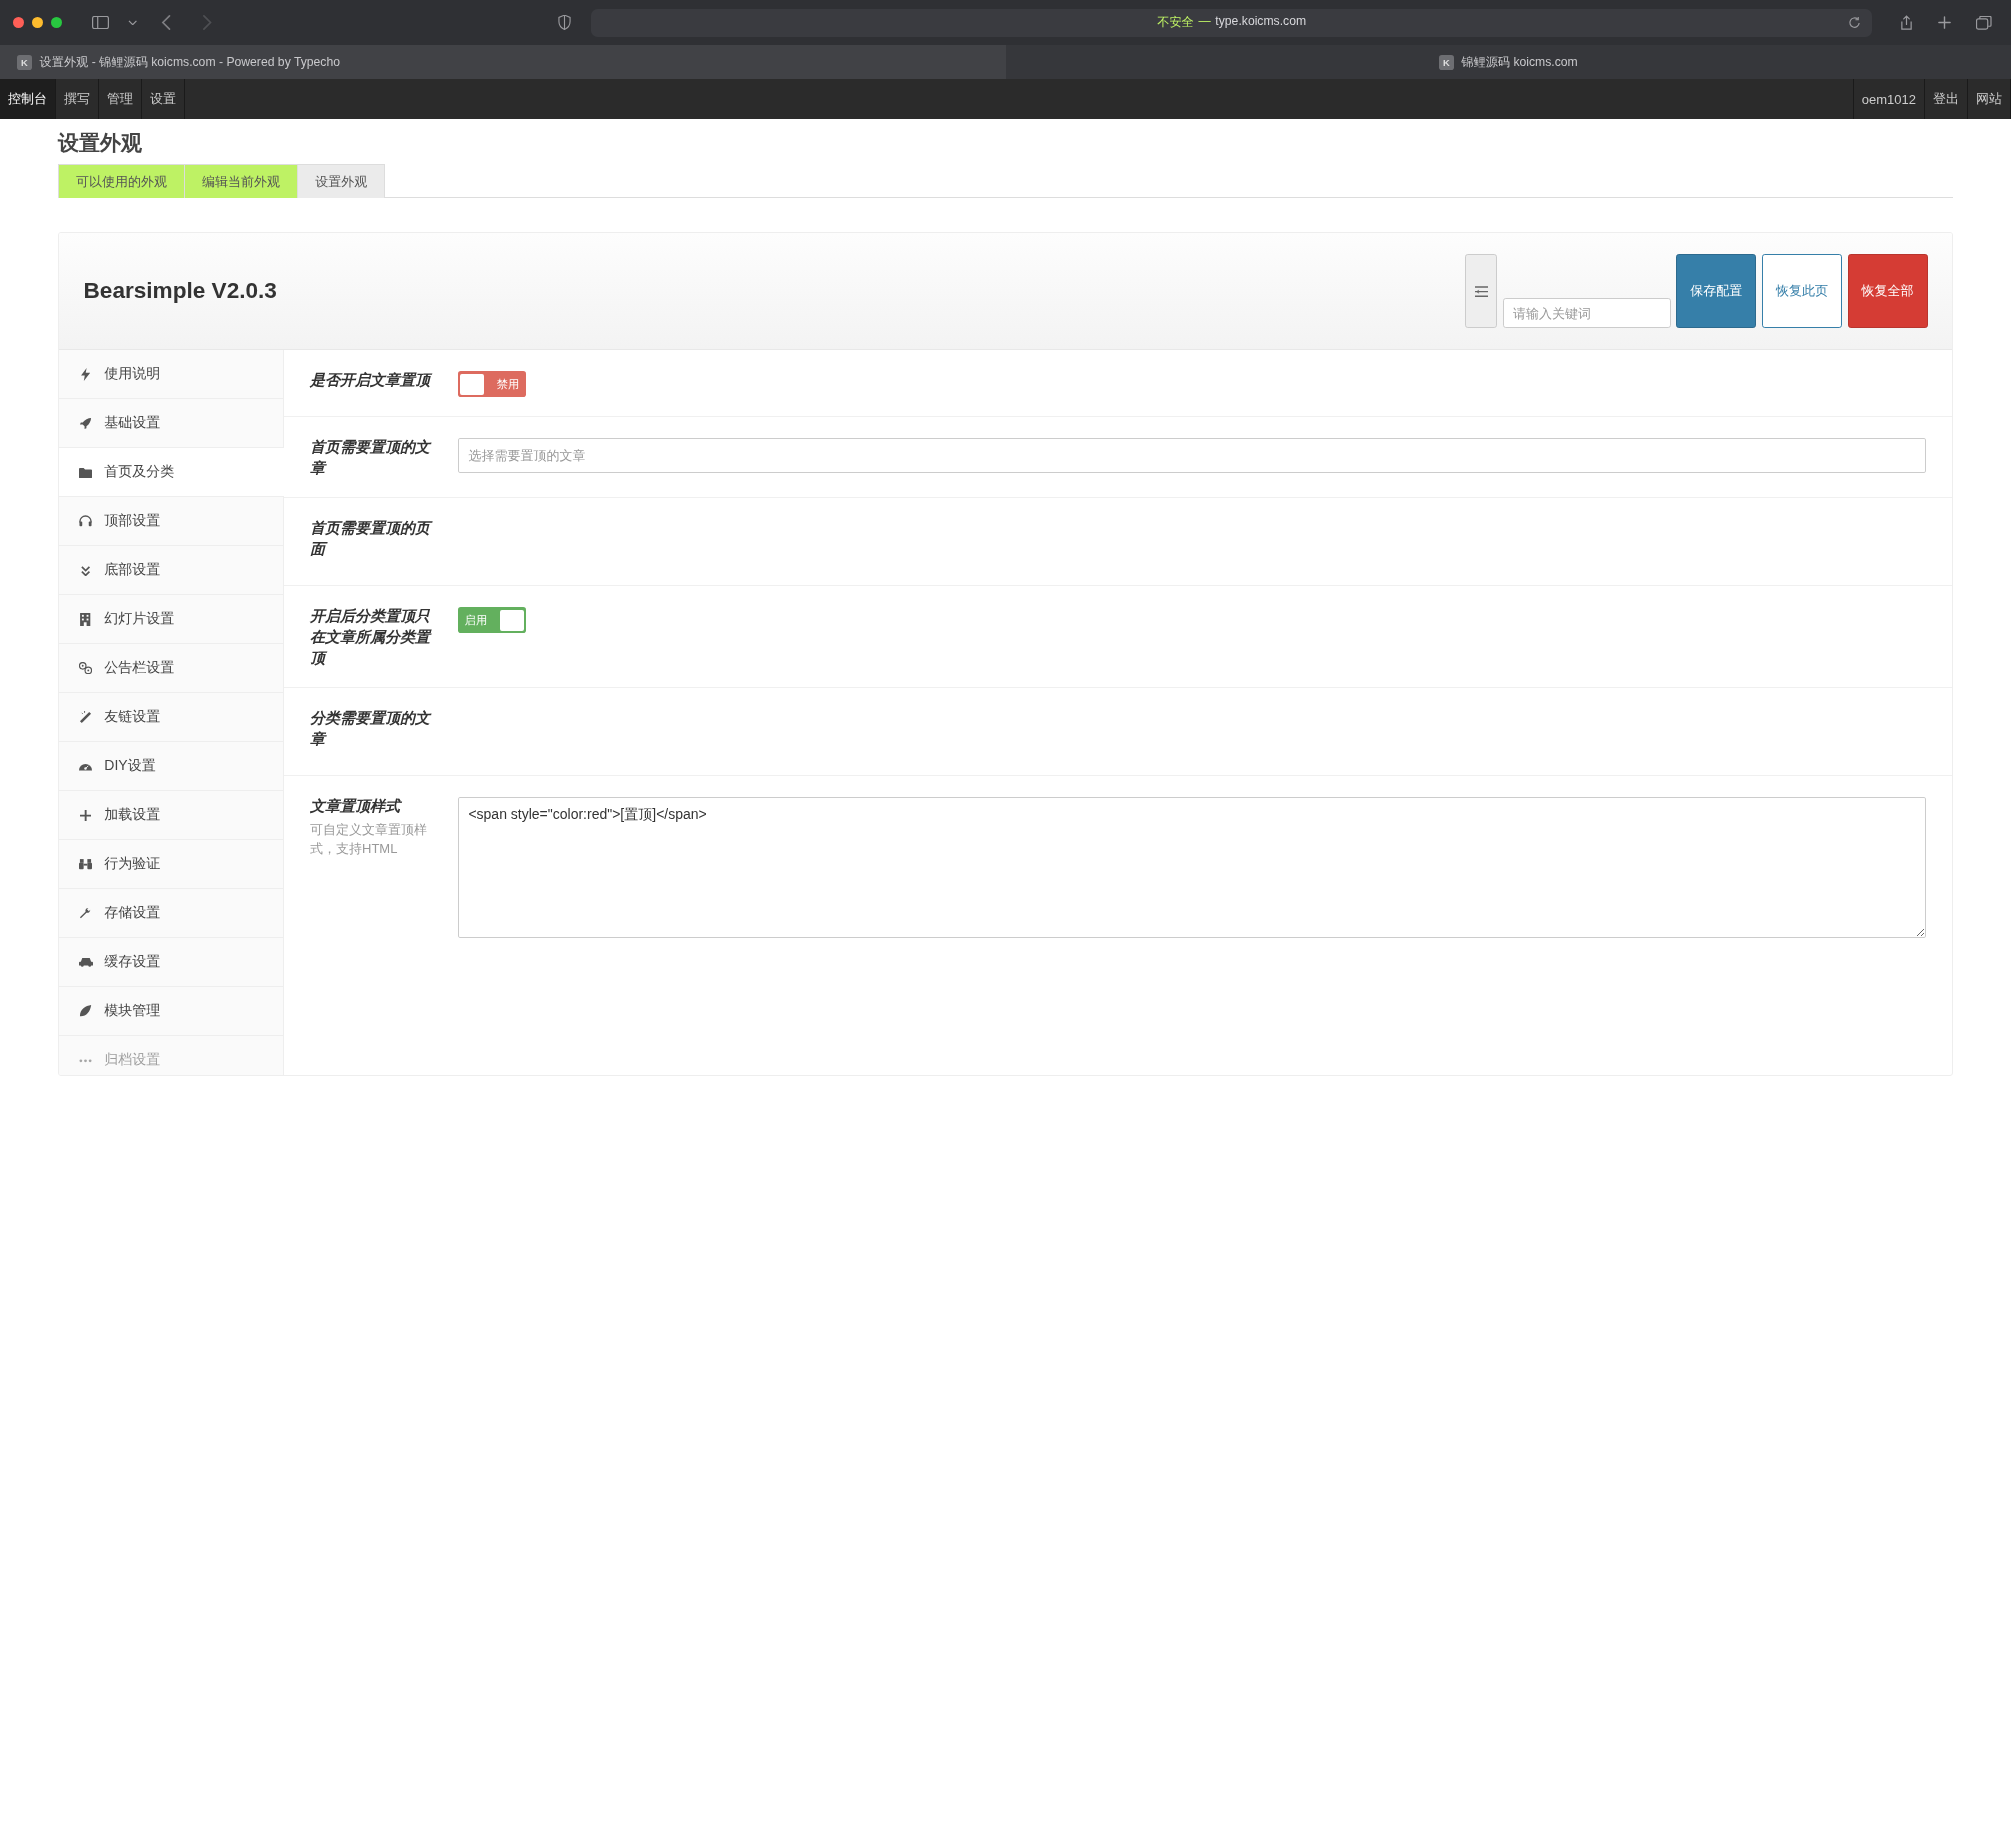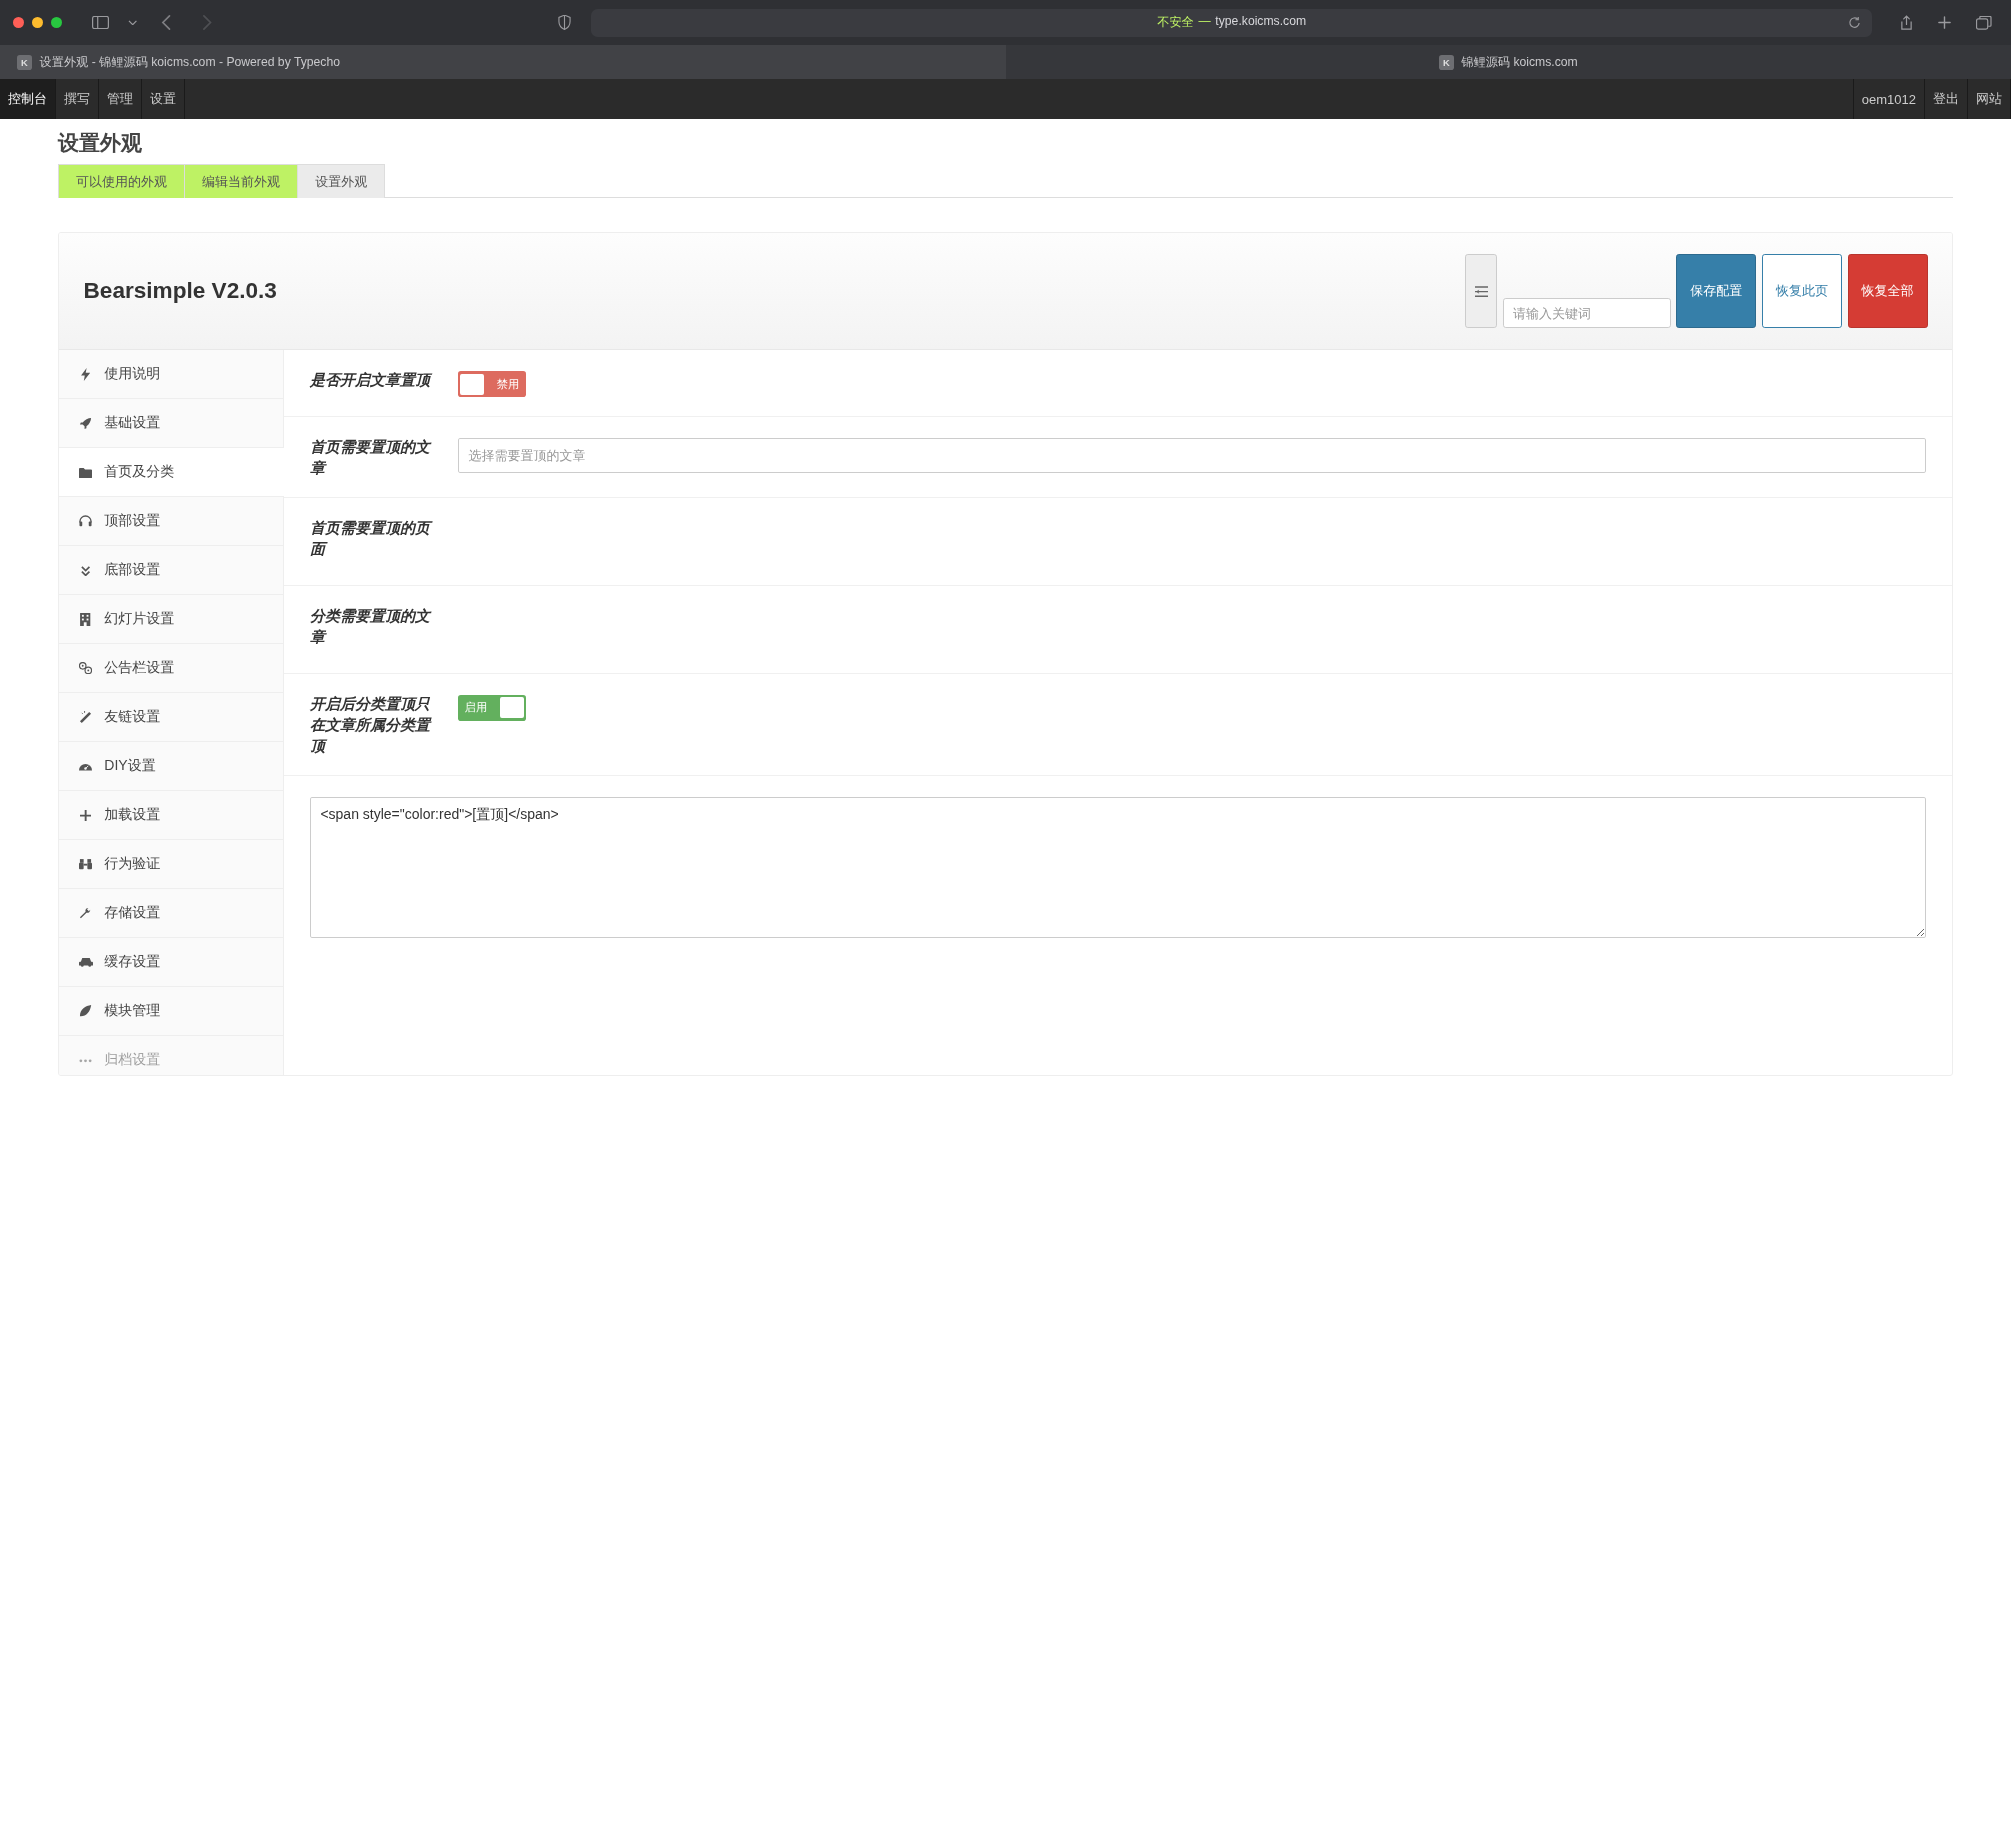--- a/index.html
+++ b/index.html
@@ -364,37 +364,41 @@
         </div>
 
         <div class="form-row">
           <div class="form-label">首页需要置顶的页面</div>
           <div class="form-control-wrap">
               <div class="empty-space"></div>
             </div>
         </div>
 
         <div class="form-row">
-          <div class="form-label">分类需要置顶的文章</div>
-          <div class="form-control-wrap">
-              <div class="empty-space"></div>
-            </div>
-        </div>
-
-        <div class="form-row">
           <div class="form-label">开启后分类置顶只在文章所属分类置顶</div>
           <div class="form-control-wrap">
             <div class="toggle toggle-on">
               <span class="toggle-text">启用</span>
               <div class="toggle-knob"></div>
             </div>
           </div>
         </div>
 
+        <div class="form-row">
+          <div class="form-label">分类需要置顶的文章</div>
+          <div class="form-control-wrap">
+              <div class="empty-space"></div>
+            </div>
+        </div>
+
         <div class="form-row" style="border-bottom:none">
+          <div>
+            <div class="form-label">文章置顶样式</div>
+            <div class="form-desc" style="width:122px">可自定义文章置顶样式，支持HTML</div>
+          </div>
           <div class="form-control-wrap">
             <textarea class="textarea-field" style="">&lt;span style="color:red"&gt;[置顶]&lt;/span&gt;</textarea>
           </div>
         </div>
       </div>
     </div>
   </div>
 </div>
 
 

